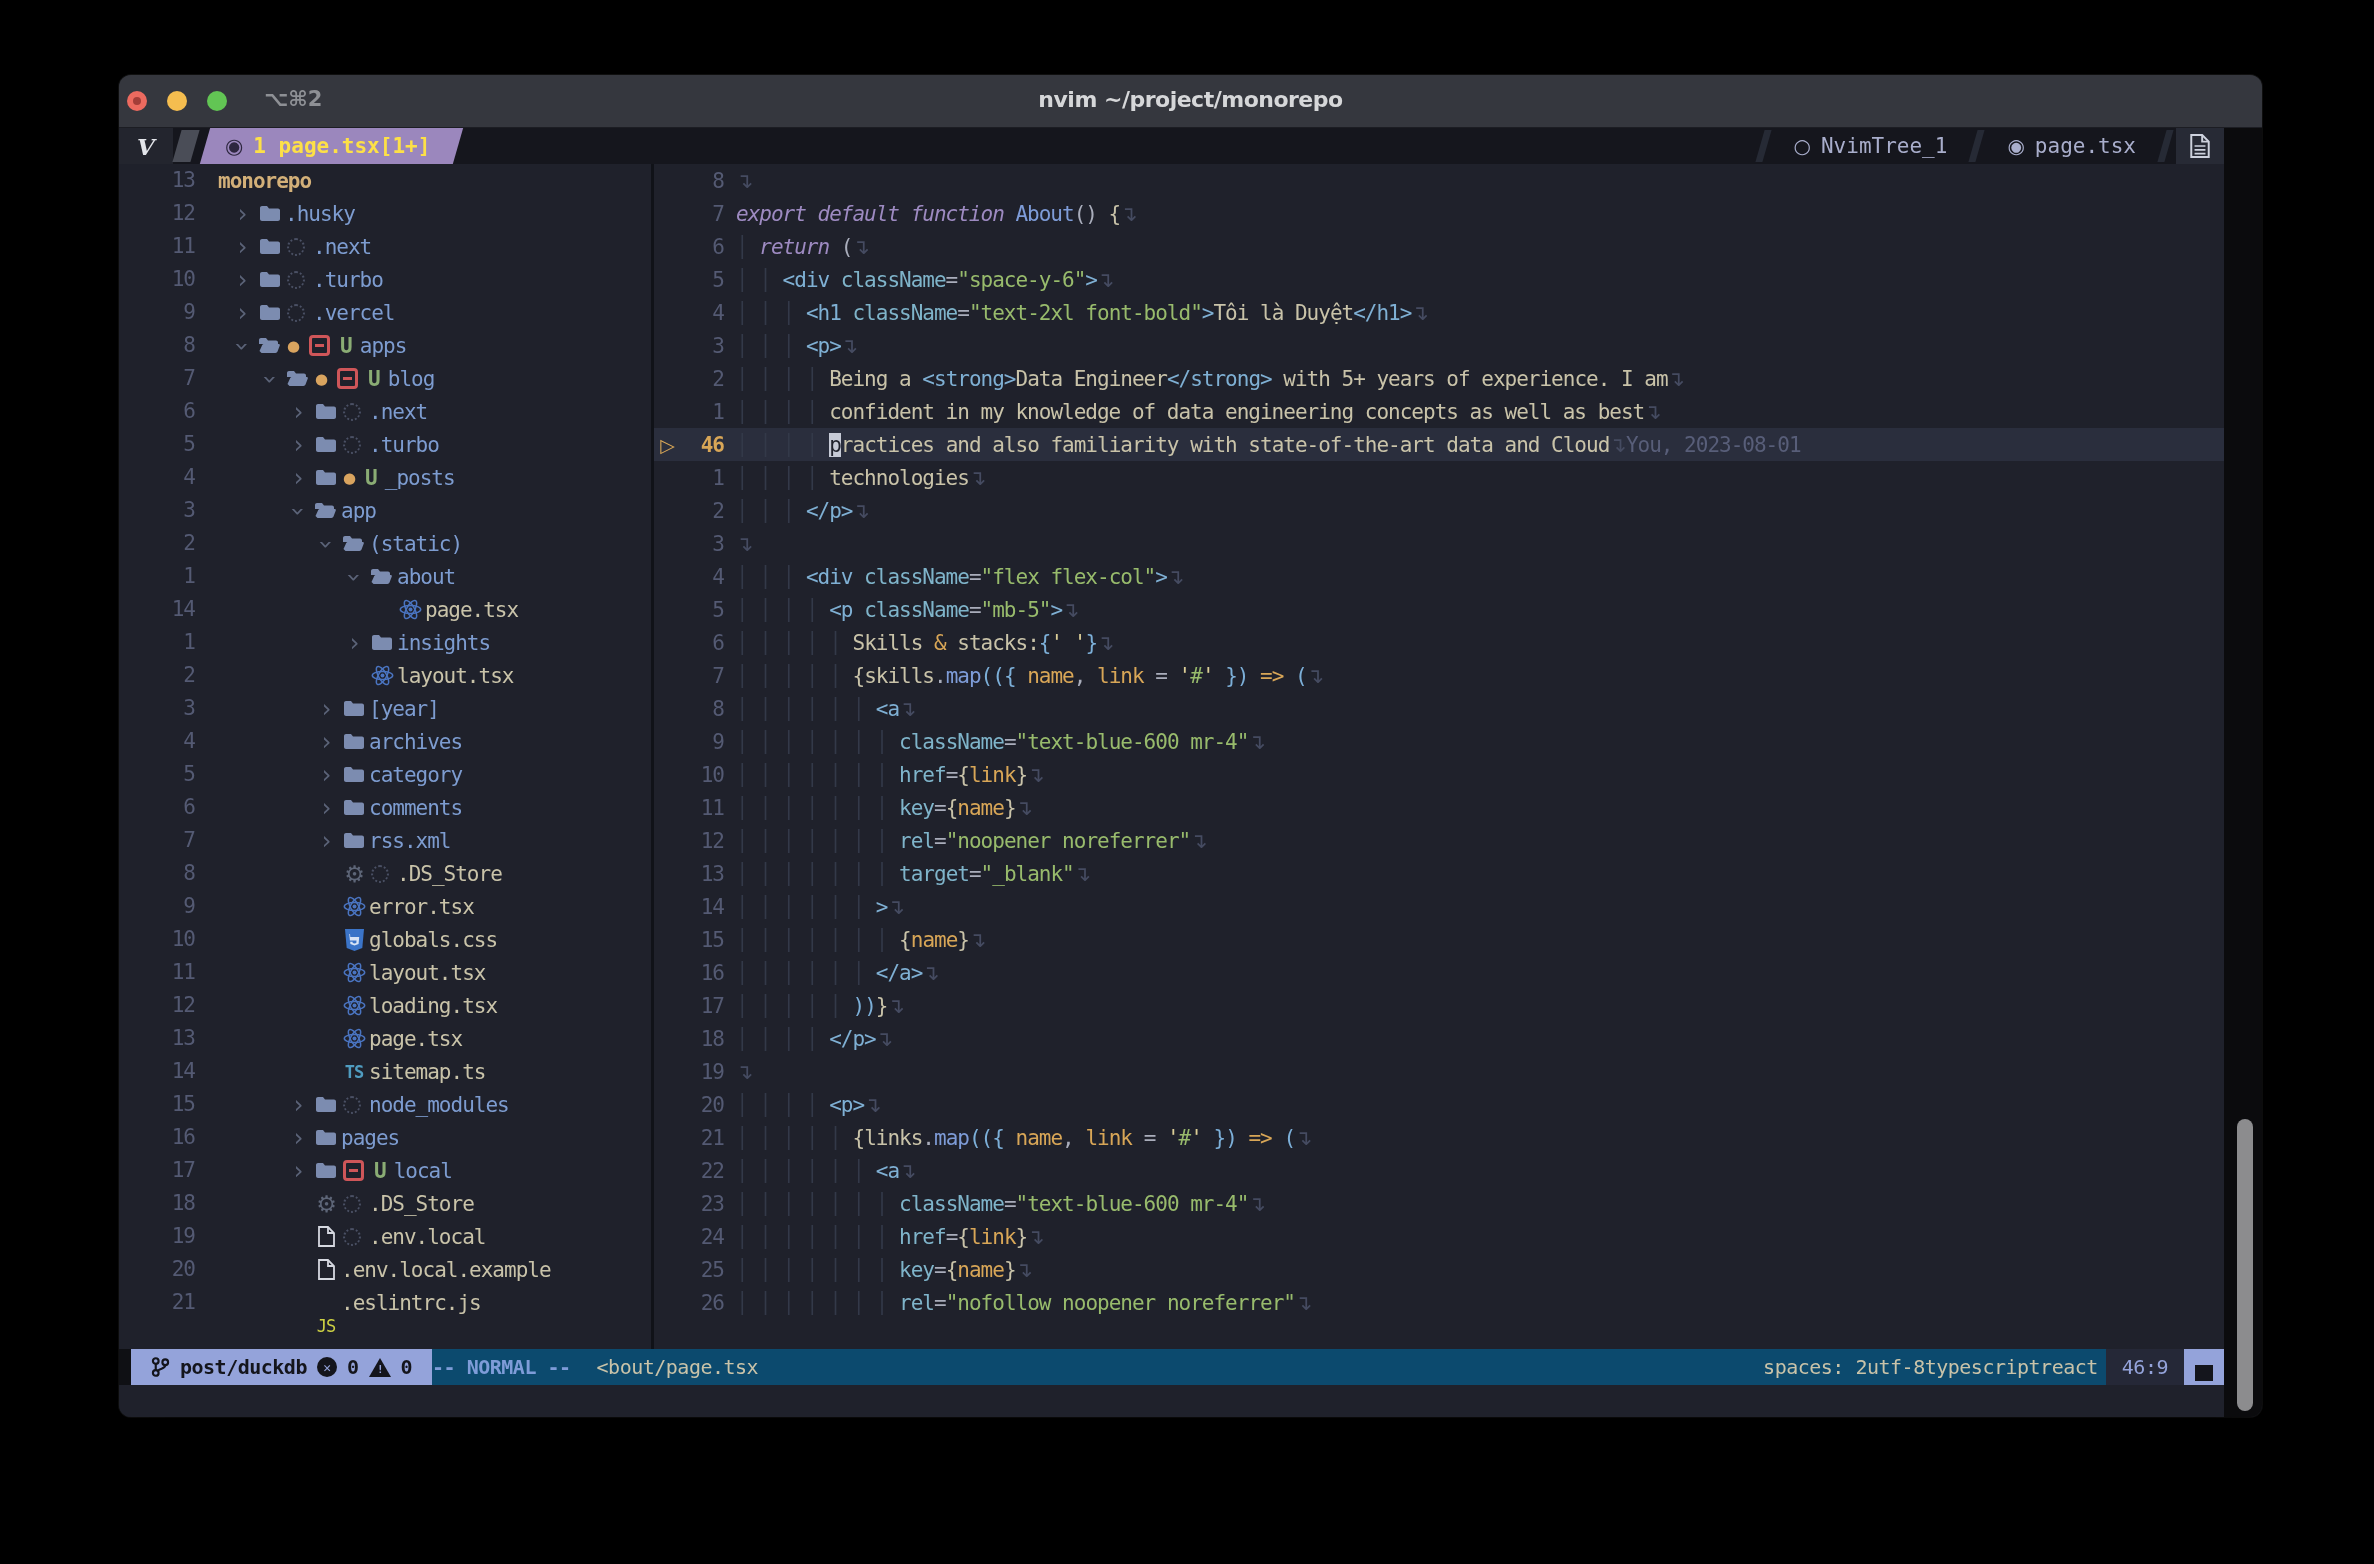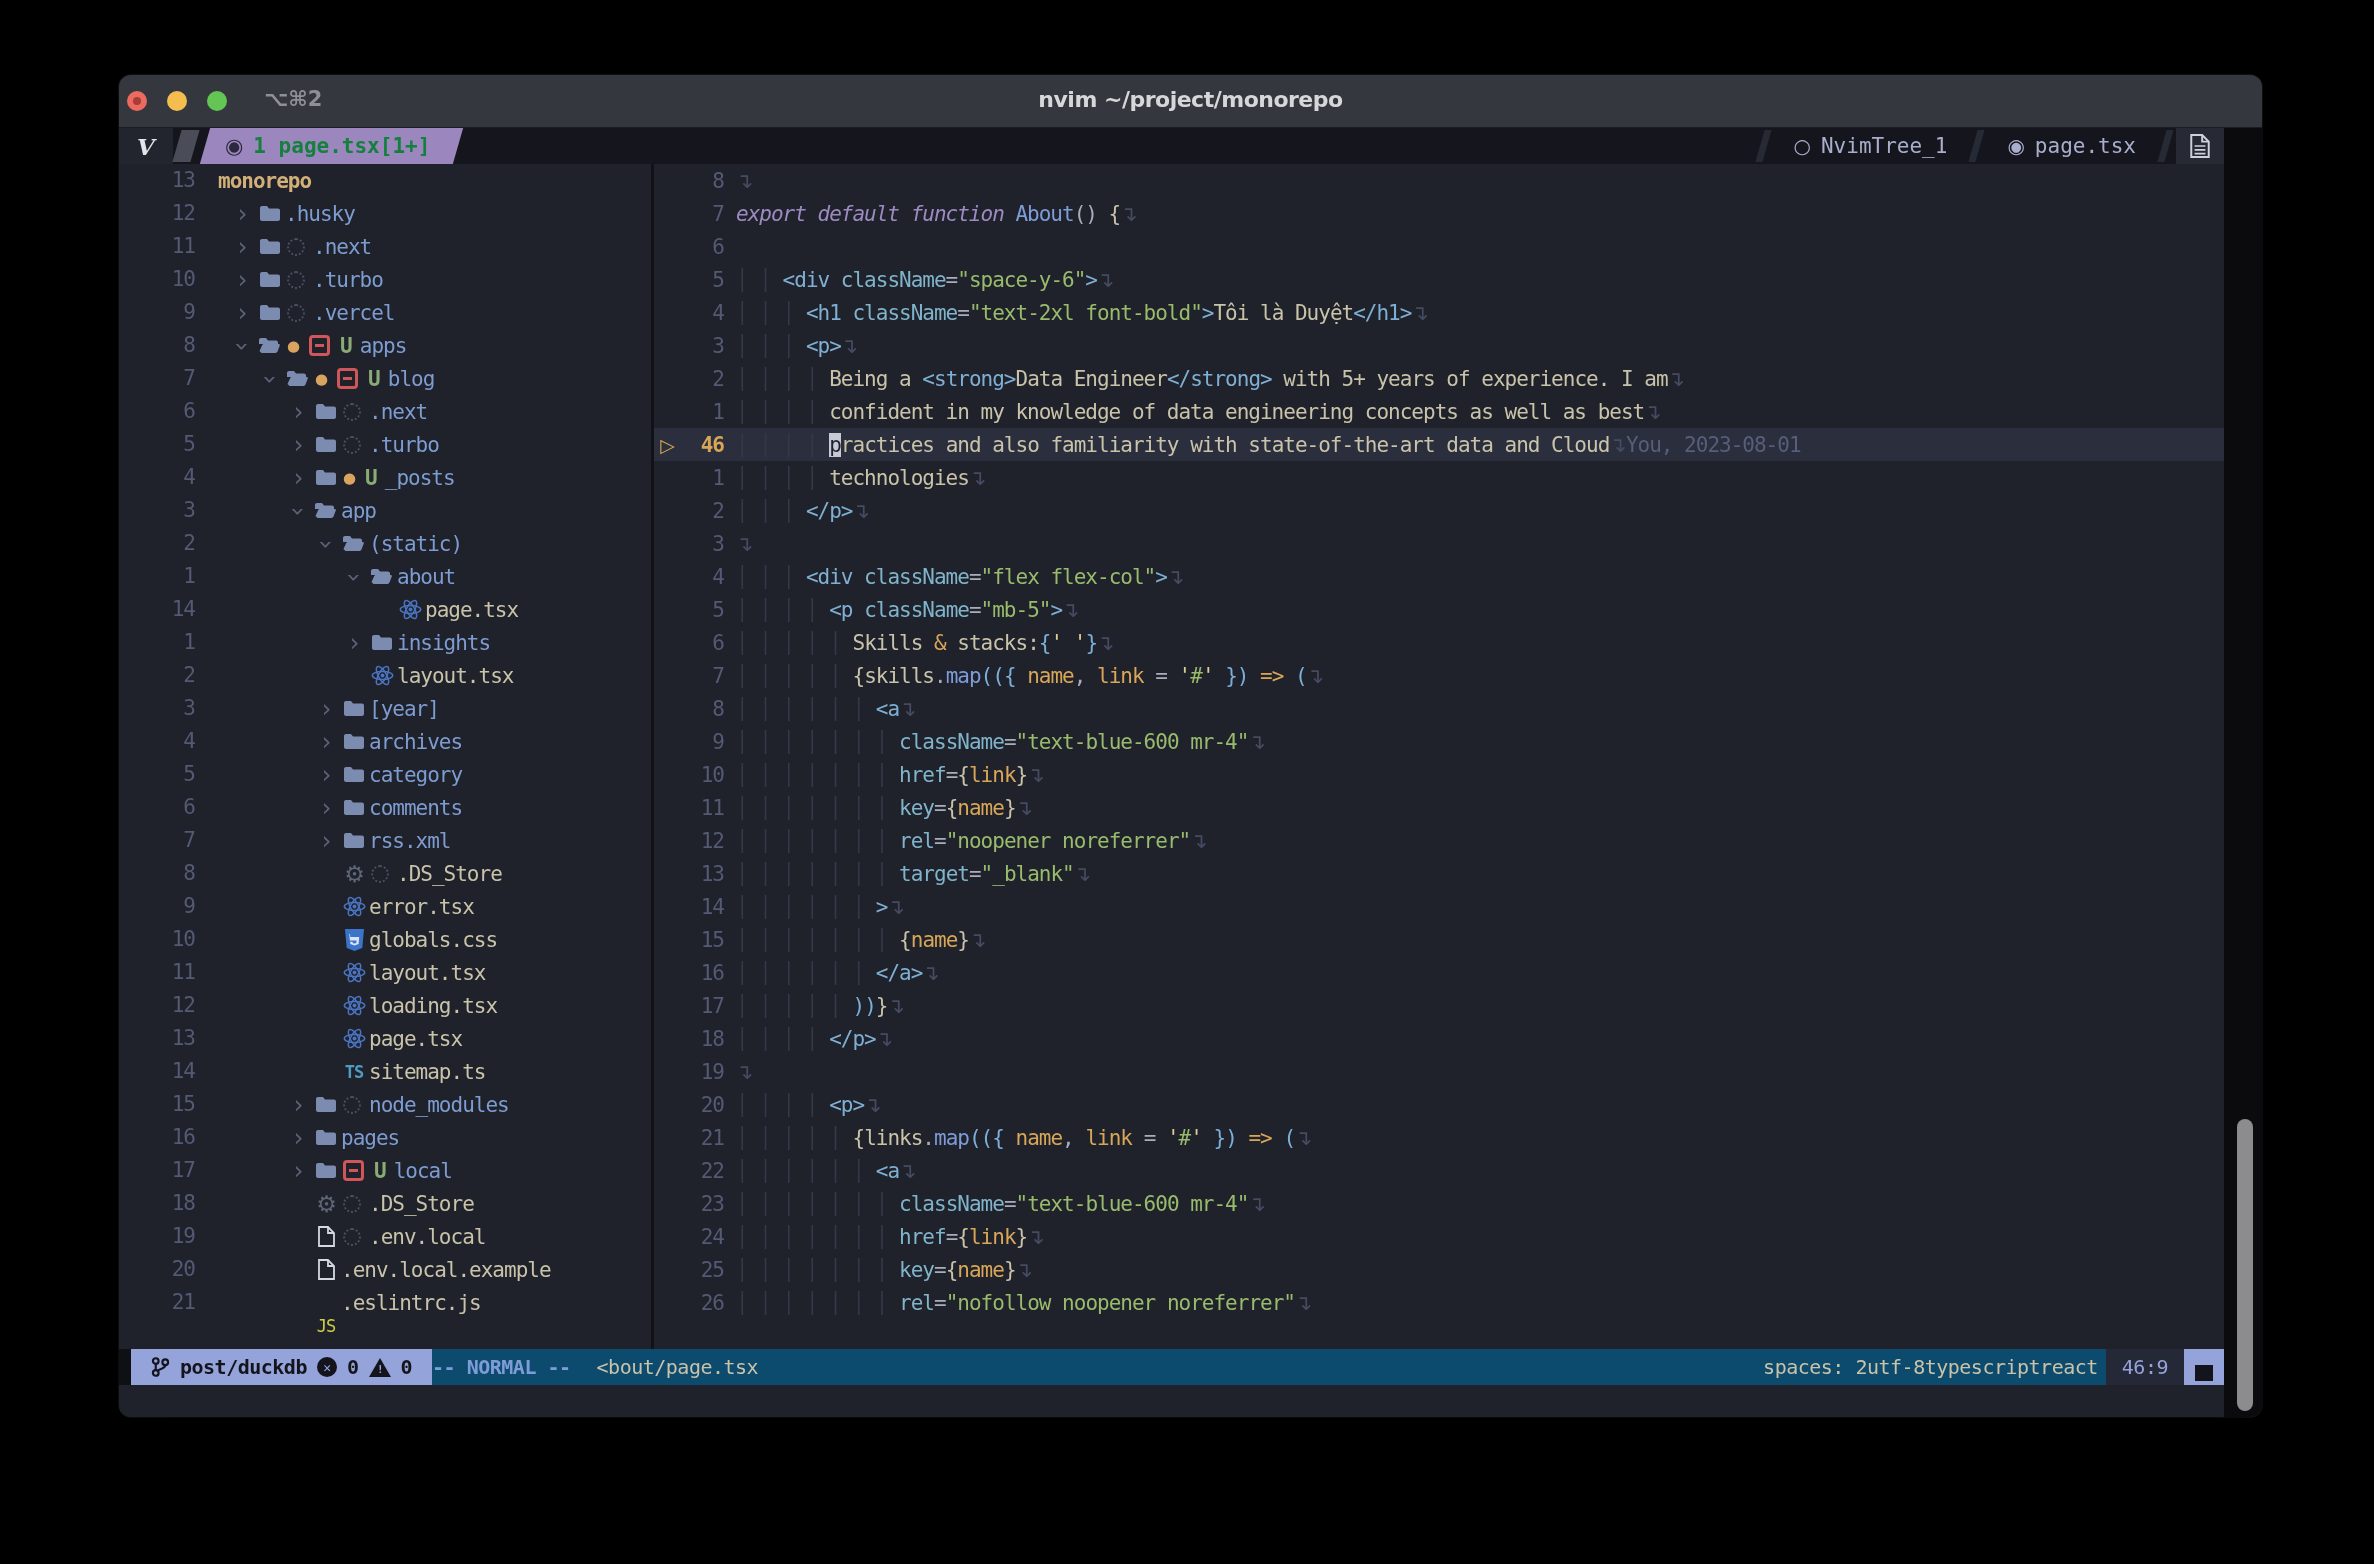--- a/index.html
+++ b/index.html
@@ -27,21 +27,21 @@
   .scroll-thumb{position:absolute;left:13px;top:991px;width:16px;height:292px;border-radius:8px;background:#8c8c8e;}
   
   .tabline{height:36px;background:#15161d;display:flex;align-items:stretch;flex:0 0 auto;font-size:21px;}
   .vimchip{width:54px;background:#23252e;display:flex;align-items:center;justify-content:center;
            color:#e3e5ea;font-family:"DejaVu Serif","Liberation Serif",serif;font-style:italic;
            font-weight:bold;font-size:23px;}
   .slice{width:26px;position:relative;}
   .slice::before{content:"";position:absolute;inset:2px 4px;background:#4a4d57;transform:skewX(-16deg);}
   .ptab{position:relative;display:flex;align-items:center;padding:0 34px 0 26px;}
   .ptab::before{content:"";position:absolute;inset:0 6px;background:#9b87bd;transform:skewX(-16deg);}
-  .ptab .lbl{position:relative;color:#15803d;font-weight:bold;text-align:center;}
+  .ptab .lbl{position:relative;color:#fde047;font-weight:bold;text-align:center;}
   .ptab .cicon{position:relative;color:#2e2740;margin-right:10px;font-family:"DejaVu Sans",sans-serif;}
   .tab-spacer{flex:1;}
   .rtab{display:flex;align-items:center;color:#a9aecc;padding:0 20px;position:relative;}
   .rtab .cicon{margin-right:10px;font-family:"DejaVu Sans",sans-serif;font-size:20px;}
   .tslash{width:16px;margin:0 2px;position:relative;}
   .tslash::before{content:"";position:absolute;top:2px;bottom:2px;left:4px;width:7px;background:#262a35;transform:skewX(-16deg);}
   .docchip{width:48px;background:#272a35;display:flex;align-items:center;justify-content:center;}
   
   .main{flex:1;display:flex;min-height:0;overflow:hidden;}
   .tree{flex:0 0 532px;overflow:hidden;position:relative;font-size:21px;letter-spacing:-1px;}
@@ -609,21 +609,21 @@
                   <span class="arrow"></span>
                   <span class="ticon badge-js">JS</span>
                   <span class="tname file">.eslintrc.js</span>
                 </span>
               </div>
             </div>
           <div class="vsep"></div>
           <div class="editor" id="editor">
               <div class="cl"><span class="sign"></span><span class="lnum">8</span><span class="codeln"><span class="eolm">↴</span></span></div>
               <div class="cl"><span class="sign"></span><span class="lnum">7</span><span class="codeln"><span class="tk-kw">export default function </span><span class="tk-fn">About</span><span class="tk-pn">() </span><span class="tk-br1">{</span><span class="eolm">↴</span></span></div>
-              <div class="cl"><span class="sign"></span><span class="lnum">6</span></div>
+              <div class="cl"><span class="sign"></span><span class="lnum">6</span><span class="codeln"><span class="tk-guide">│ </span><span class="tk-kw">return</span><span class="tk-pn"> (</span><span class="eolm">↴</span></span></div>
               <div class="cl"><span class="sign"></span><span class="lnum">5</span><span class="codeln"><span class="tk-guide">│ </span><span class="tk-guide">│ </span><span class="tk-tag">&lt;div</span><span class="tk-attr"> className</span><span class="tk-pn">=</span><span class="tk-str">"space-y-6"</span><span class="tk-tag">&gt;</span><span class="eolm">↴</span></span></div>
               <div class="cl"><span class="sign"></span><span class="lnum">4</span><span class="codeln"><span class="tk-guide">│ </span><span class="tk-guide">│ </span><span class="tk-guide">│ </span><span class="tk-tag">&lt;h1</span><span class="tk-attr"> className</span><span class="tk-pn">=</span><span class="tk-str">"text-2xl font-bold"</span><span class="tk-tag">&gt;</span><span class="tk-txt">Tôi là Duyệt</span><span class="tk-tag">&lt;/h1&gt;</span><span class="eolm">↴</span></span></div>
               <div class="cl"><span class="sign"></span><span class="lnum">3</span><span class="codeln"><span class="tk-guide">│ </span><span class="tk-guide">│ </span><span class="tk-guide">│ </span><span class="tk-tag tk-und">&lt;p&gt;</span><span class="eolm">↴</span></span></div>
               <div class="cl"><span class="sign"></span><span class="lnum">2</span><span class="codeln"><span class="tk-guide">│ </span><span class="tk-guide">│ </span><span class="tk-guide">│ </span><span class="tk-guide">│ </span><span class="tk-txt">Being a </span><span class="tk-tag">&lt;strong&gt;</span><span class="tk-txt">Data Engineer</span><span class="tk-tag">&lt;/strong&gt;</span><span class="tk-txt"> with 5+ years of experience. I am</span><span class="eolm">↴</span></span></div>
               <div class="cl"><span class="sign"></span><span class="lnum">1</span><span class="codeln"><span class="tk-guide">│ </span><span class="tk-guide">│ </span><span class="tk-guide">│ </span><span class="tk-guide">│ </span><span class="tk-txt">confident in my knowledge of data engineering concepts as well as best</span><span class="eolm">↴</span></span></div>
               <div class="cl cur"><span class="sign">▷</span><span class="lnum">46</span><span class="codeln"><span class="tk-guide">│ </span><span class="tk-guide">│ </span><span class="tk-guide">│ </span><span class="tk-guide">│ </span><span class="cursorblk">p</span><span class="tk-txt">ractices and also familiarity with state-of-the-art data and Cloud</span><span class="eolm">↴</span><span class="blame">You, 2023-08-01</span></span></div>
               <div class="cl"><span class="sign"></span><span class="lnum">1</span><span class="codeln"><span class="tk-guide">│ </span><span class="tk-guide">│ </span><span class="tk-guide">│ </span><span class="tk-guide">│ </span><span class="tk-txt">technologies</span><span class="eolm">↴</span></span></div>
               <div class="cl"><span class="sign"></span><span class="lnum">2</span><span class="codeln"><span class="tk-guide">│ </span><span class="tk-guide">│ </span><span class="tk-guide">│ </span><span class="tk-tag">&lt;/p&gt;</span><span class="eolm">↴</span></span></div>
               <div class="cl"><span class="sign"></span><span class="lnum">3</span><span class="codeln"><span class="eolm">↴</span></span></div>
               <div class="cl"><span class="sign"></span><span class="lnum">4</span><span class="codeln"><span class="tk-guide">│ </span><span class="tk-guide">│ </span><span class="tk-guide">│ </span><span class="tk-tag">&lt;div</span><span class="tk-attr"> className</span><span class="tk-pn">=</span><span class="tk-str">"flex flex-col"</span><span class="tk-tag">&gt;</span><span class="eolm">↴</span></span></div>

